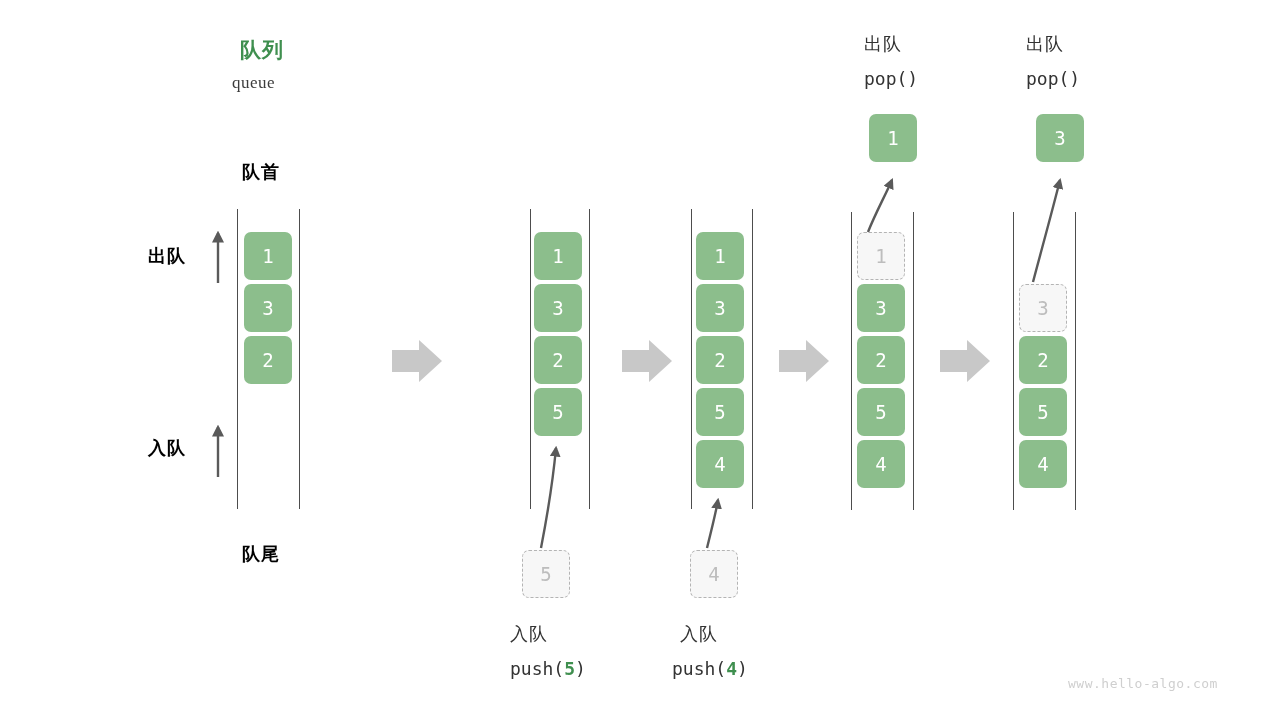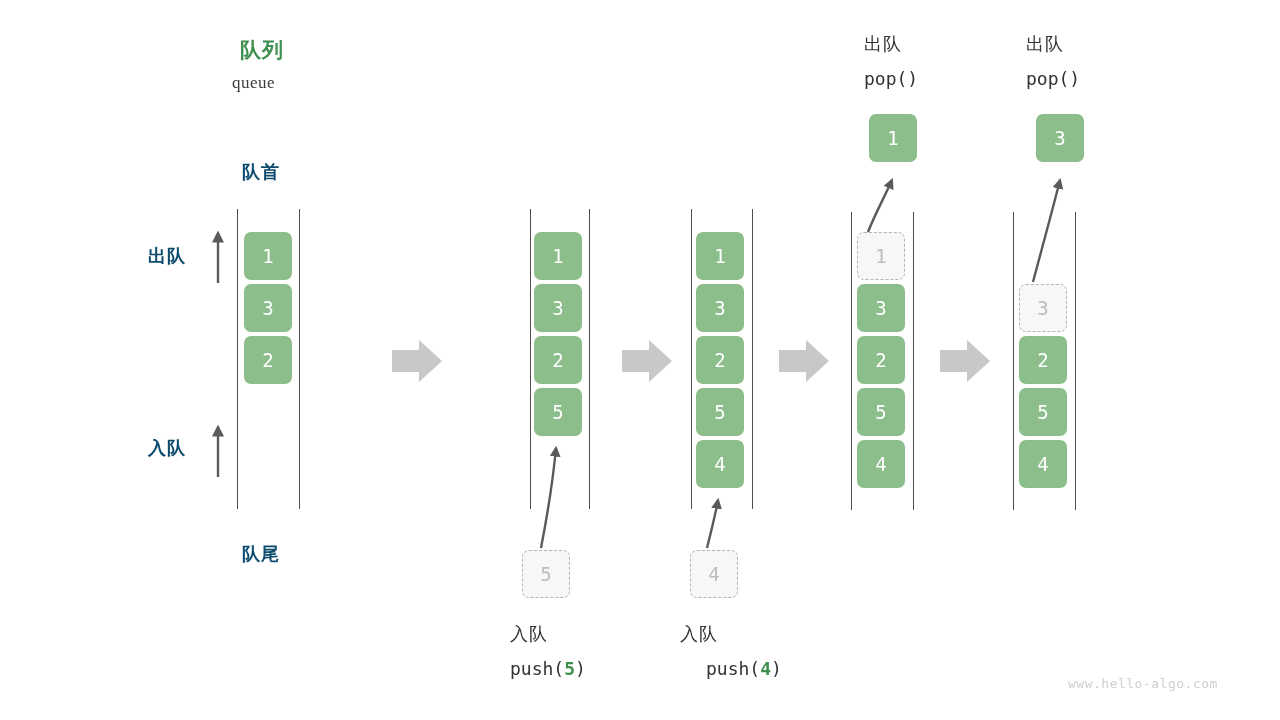--- a/index.html
+++ b/index.html
@@ -17,21 +17,21 @@
     font-family:"Liberation Sans","DejaVu Sans",sans-serif;
     font-weight:bold;font-size:21px;color:#3f8f4f;
     letter-spacing:1px;
   }
   .title-en{
     font-family:Liberation Serif, serif;
     font-size:17px;color:#3c3c3c;letter-spacing:.5px;
   }
   .side-cn{
     font-family:Liberation Mono, monospace;
-    font-weight:bold;font-size:18px;color:#0c4a6e;letter-spacing:1px;
+    font-weight:bold;font-size:18px;color:#000000;letter-spacing:1px;
   }
   .op-cn{
     font-family:"Liberation Sans","DejaVu Sans",sans-serif;
     font-size:18px;color:#333333;letter-spacing:1px;
   }
   .op-code{
     font-family:"DejaVu Sans Mono","Liberation Mono",monospace;
     font-size:18px;color:#333333;letter-spacing:0px;
   }
   .op-code .num{color:#3f8f4f;font-weight:bold;}
@@ -94,21 +94,21 @@
 
   <div class="rail" style="left:691px;top:209px;height:300px;"></div>
   <div class="rail" style="left:752px;top:209px;height:300px;"></div>
   <div class="cell filled" style="left:696px;top:232px;">1</div>
   <div class="cell filled" style="left:696px;top:284px;">3</div>
   <div class="cell filled" style="left:696px;top:336px;">2</div>
   <div class="cell filled" style="left:696px;top:388px;">5</div>
   <div class="cell filled" style="left:696px;top:440px;">4</div>
   <div class="cell ghost" style="left:690px;top:550px;">4</div>
   <div class="lbl op-cn" style="left:680px;top:622px;">入队</div>
-  <div class="lbl op-code" style="left:706px;top:658px;"><span>push(</span><span class="num">4</span><span>)</span></div>
+  <div class="lbl op-code" style="left:672px;top:658px;"><span>push(</span><span class="num">4</span><span>)</span></div>
 
   <div class="rail" style="left:851px;top:212px;height:298px;"></div>
   <div class="rail" style="left:913px;top:212px;height:298px;"></div>
   <div class="cell ghost" style="left:857px;top:232px;">1</div>
   <div class="cell filled" style="left:857px;top:284px;">3</div>
   <div class="cell filled" style="left:857px;top:336px;">2</div>
   <div class="cell filled" style="left:857px;top:388px;">5</div>
   <div class="cell filled" style="left:857px;top:440px;">4</div>
   <div class="cell filled" style="left:869px;top:114px;">1</div>
   <div class="lbl op-cn" style="left:864px;top:32px;">出队</div>

